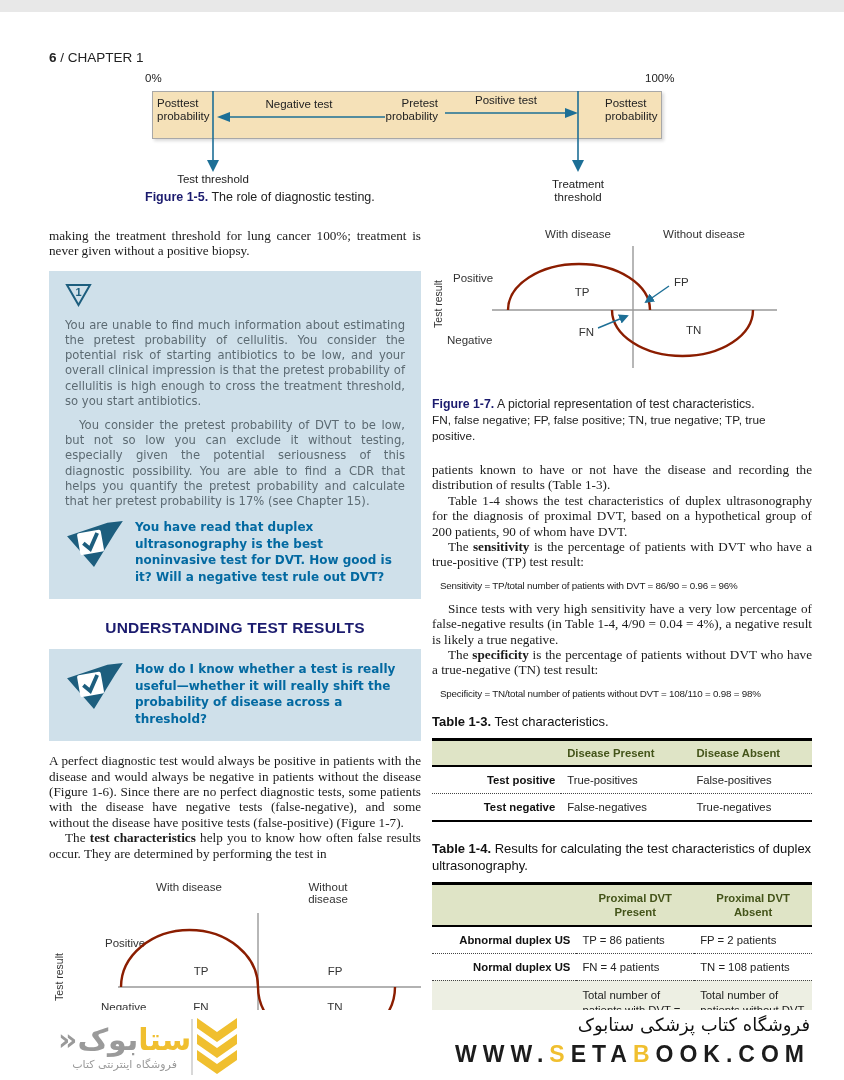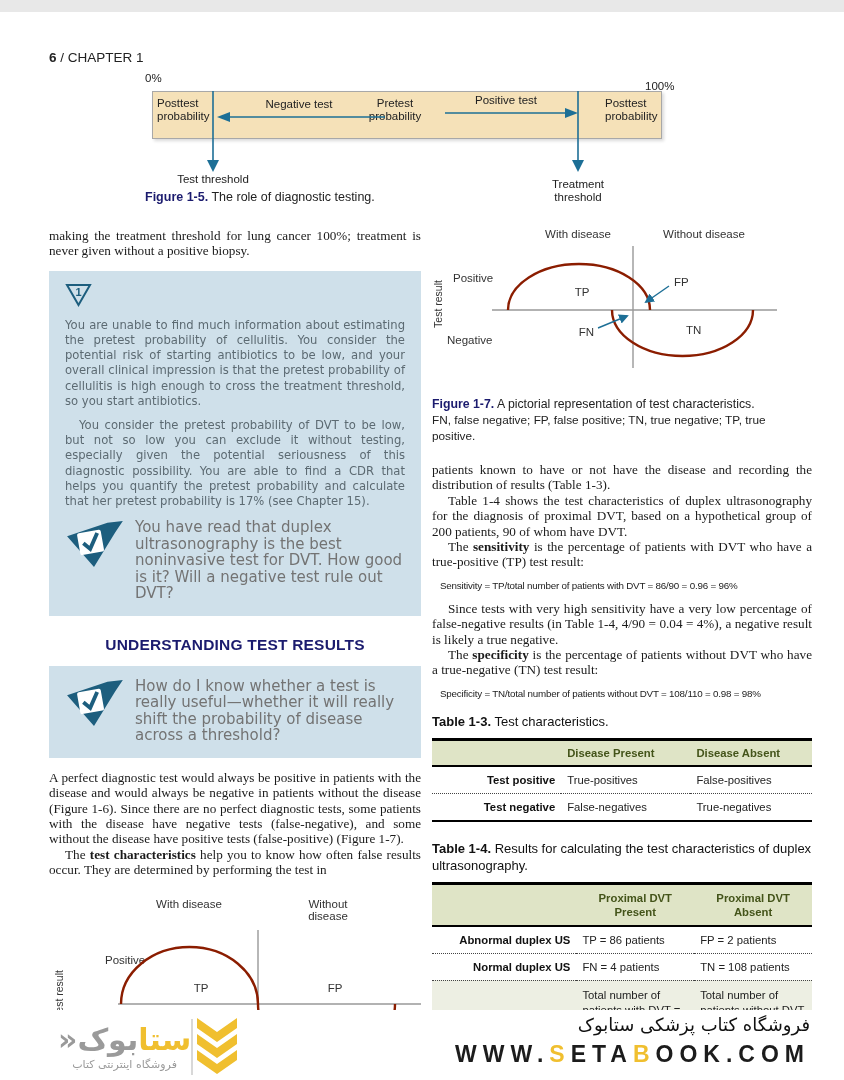--- a/index.html
+++ b/index.html
@@ -24,21 +24,21 @@
   .colL { position:absolute; left:49px; top:216px; width:372px; height:782px; overflow:hidden; }
   .colR { position:absolute; left:432px; top:216px; width:380px; height:782px; overflow:hidden; }
   .bodyp { font-size:13.2px; line-height:15.4px; text-align:justify; }
   .indent { text-indent:16px; }
 
   
   .bluebox { background:#cfe0ea; padding:12px 16px 14px 16px; margin-top:12px; }
   .hand { font-family:"DejaVu Sans",sans-serif; font-size:11.6px; line-height:15.2px; color:#5c6a72; text-align:justify; }
   .hand.indent2 { text-indent:14px; }
   .qrow { display:flex; gap:12px; align-items:flex-start; margin-top:10px; }
-  .qtext { font-family:"DejaVu Sans",sans-serif; font-weight:400; font-size:15px; line-height:16.5px; color:#737373; }
+  .qtext { font-family:"DejaVu Sans",sans-serif; font-weight:700; font-size:12px; line-height:16.5px; color:#0369a1; }
   .tri-marker { margin-bottom:6px; }
 
   .sechead { font-family:"Liberation Sans",sans-serif; font-weight:700; font-size:15.5px; color:#1b1b6e; margin-top:20px; letter-spacing:0.2px;text-align:center; }
   .colL .bodyp.afterbox { margin-top:12px; }
 
   
   .tfig { position:relative; }
   .fig16 { height:186px; margin-top:14px; }
   .fig17 { height:160px; }
   .tfig .flabel { position:absolute; font-family:"Liberation Sans",sans-serif; font-size:11.5px; color:#333; }
@@ -86,25 +86,25 @@
 <div class="page">
 
   <div class="hdr">
     <b>6</b>
     <span>/</span>
     <span>CHAPTER 1</span>
   </div>
 
   <div class="fig15">
     <div class="lbl" style="left:96px; top:2px;">0%</div>
-    <div class="lbl" style="left:596px; top:10px; width:44px;">100%</div>
+    <div class="lbl" style="left:596px; top:2px; width:44px;">100%</div>
     <div class="bar"></div>
     <div class="lbl" style="left:108px; top:27px; width:72px;">Posttest probability</div>
     <div class="lbl ctr" style="left:190px; top:28px; width:120px; text-align:center;">Negative test</div>
-    <div class="lbl" style="left:303px; top:27px; width:86px; text-align:center;">Pretest probability</div>
+    <div class="lbl" style="left:303px; top:27px; width:86px; text-align:right;">Pretest probability</div>
     <div class="lbl" style="left:402px; top:24px; width:110px; text-align:center;">Positive test</div>
     <div class="lbl" style="left:556px; top:27px; width:72px;">Posttest probability</div>
     <svg width="762" height="118">
       <g stroke="#1d6f96" stroke-width="1.6" fill="#1d6f96">
         <line x1="164" y1="21" x2="164" y2="91"></line>
         <polygon points="158,90 170,90 164,102" stroke="none"></polygon>
         <line x1="529" y1="21" x2="529" y2="91"></line>
         <polygon points="523,90 535,90 529,102" stroke="none"></polygon>
         <line x1="181" y1="47" x2="336" y2="47"></line>
         <polygon points="168,47 181,42 181,52" stroke="none"></polygon>

